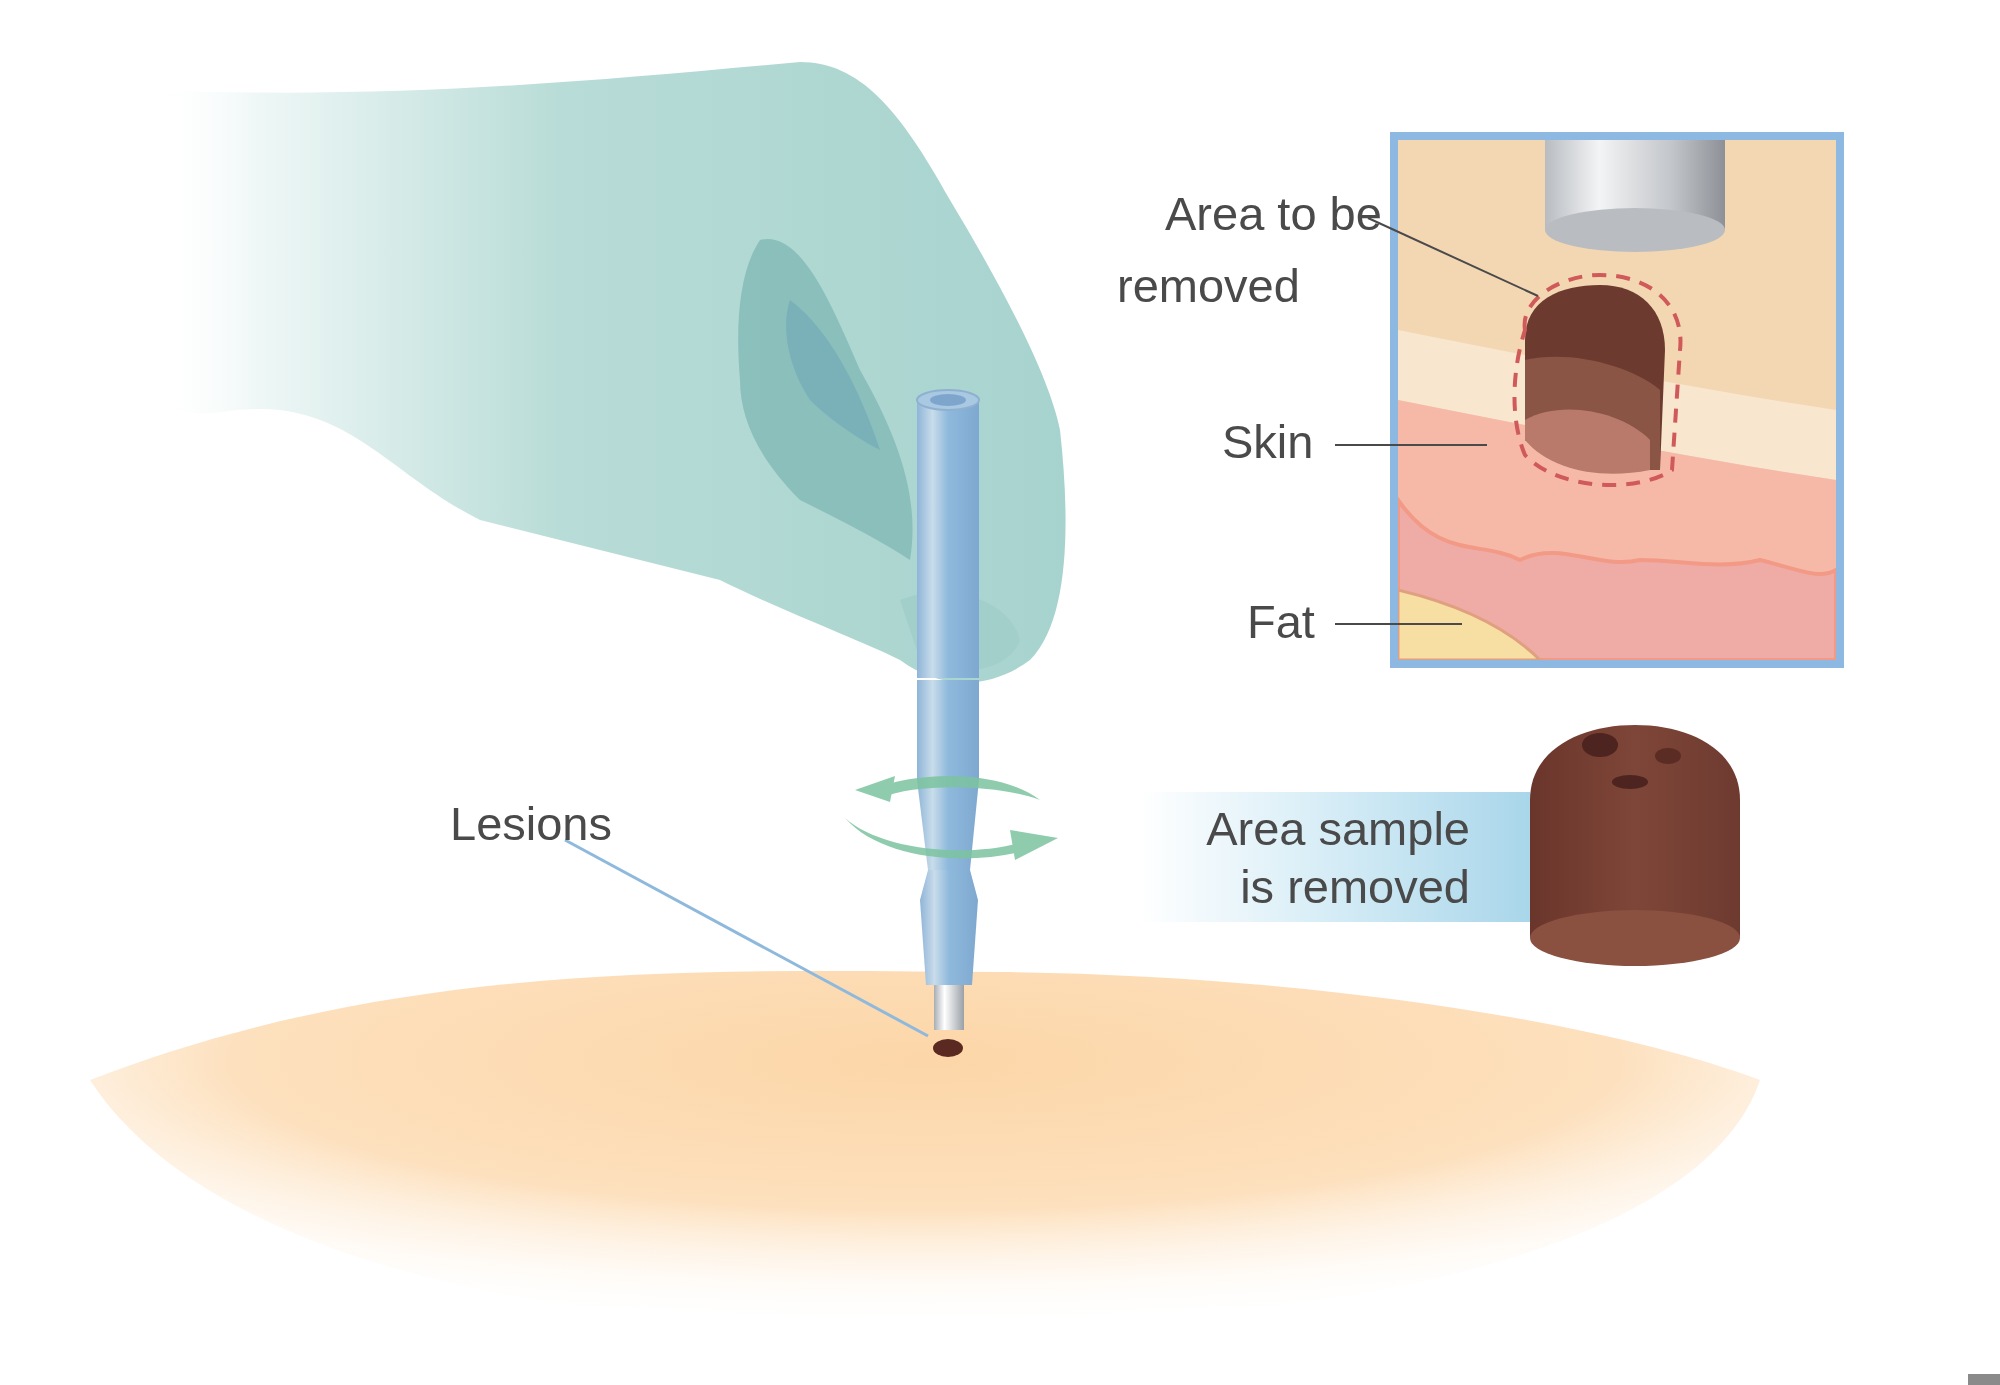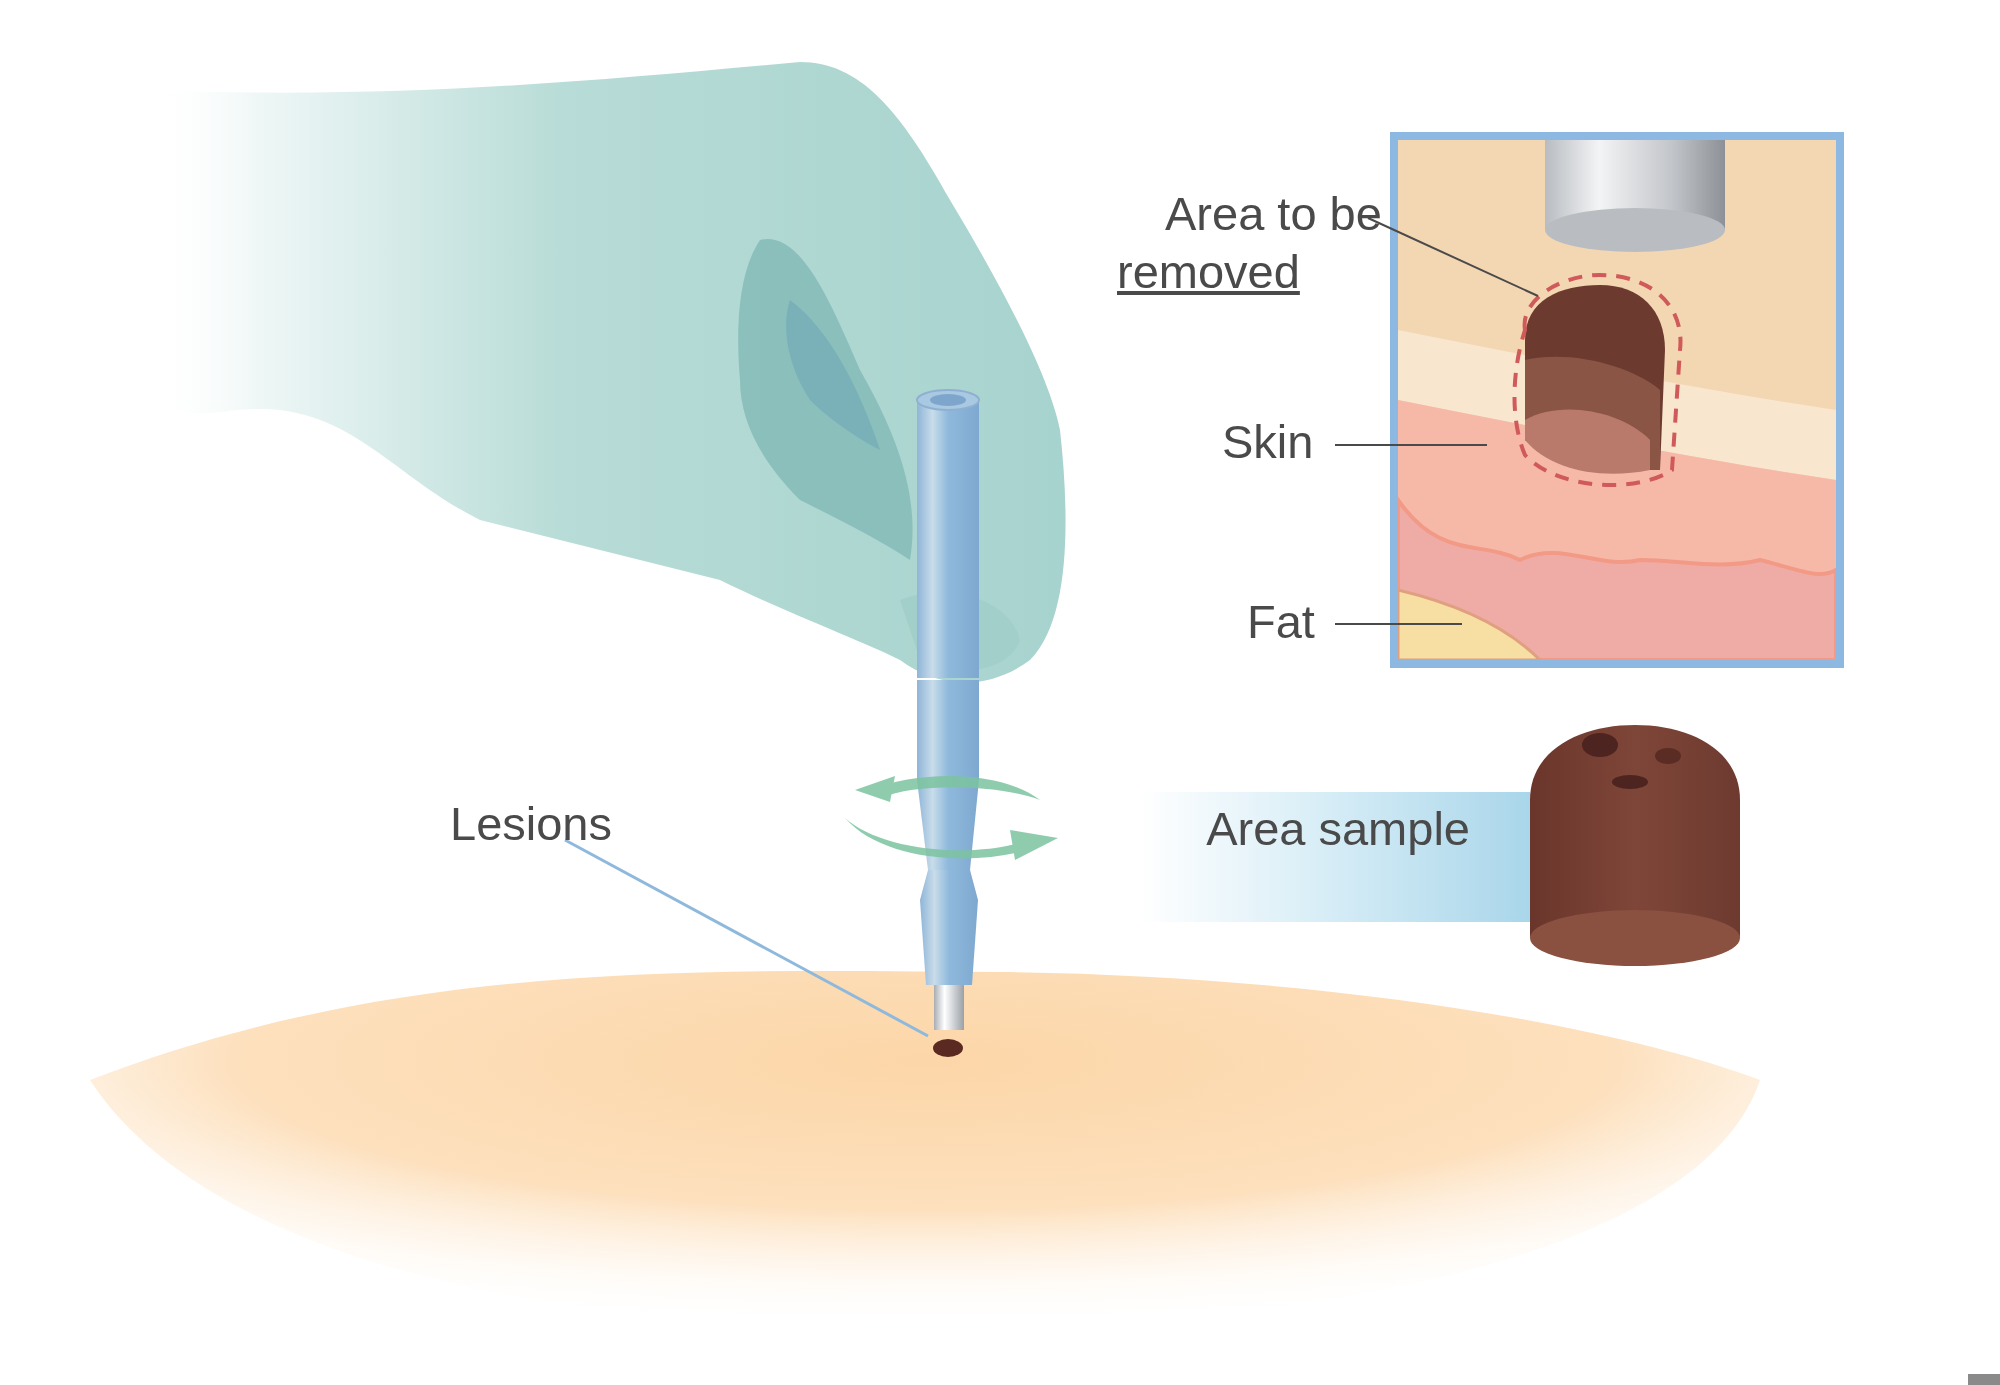--- a/index.html
+++ b/index.html
@@ -111,22 +111,23 @@
     <ellipse cx="1635" cy="938" rx="105" ry="28" fill="#8a5040"></ellipse>
     <ellipse cx="1600" cy="745" rx="18" ry="12" fill="#4d2420"></ellipse>
     <ellipse cx="1668" cy="756" rx="13" ry="8" fill="#5a2c24"></ellipse>
     <ellipse cx="1630" cy="782" rx="18" ry="7" fill="#4d2420"></ellipse>
   </g>
 </svg>
 
 <div class="banner">
   <div class="banner-text">
     <div>Area sample</div>
+    <div>is removed</div>
   </div>
 </div>
 
 <div class="label" style="left:450px;top:773px;margin-top:22px;">Lesions</div>
 <div class="label" style="left:1165px;top:185px;">Area to be</div>
-<div class="label" style="left:1117px;top:243px;text-decoration:underline;">removed</div>
+<div class="label" style="left:1117px;top:257px;">removed</div>
 <div class="label" style="left:1222px;top:413px;">Skin</div>
 <div class="label" style="left:1247px;top:593px;">Fat</div>
 
 <div class="corner-mark"></div>
 
 </body></html>

